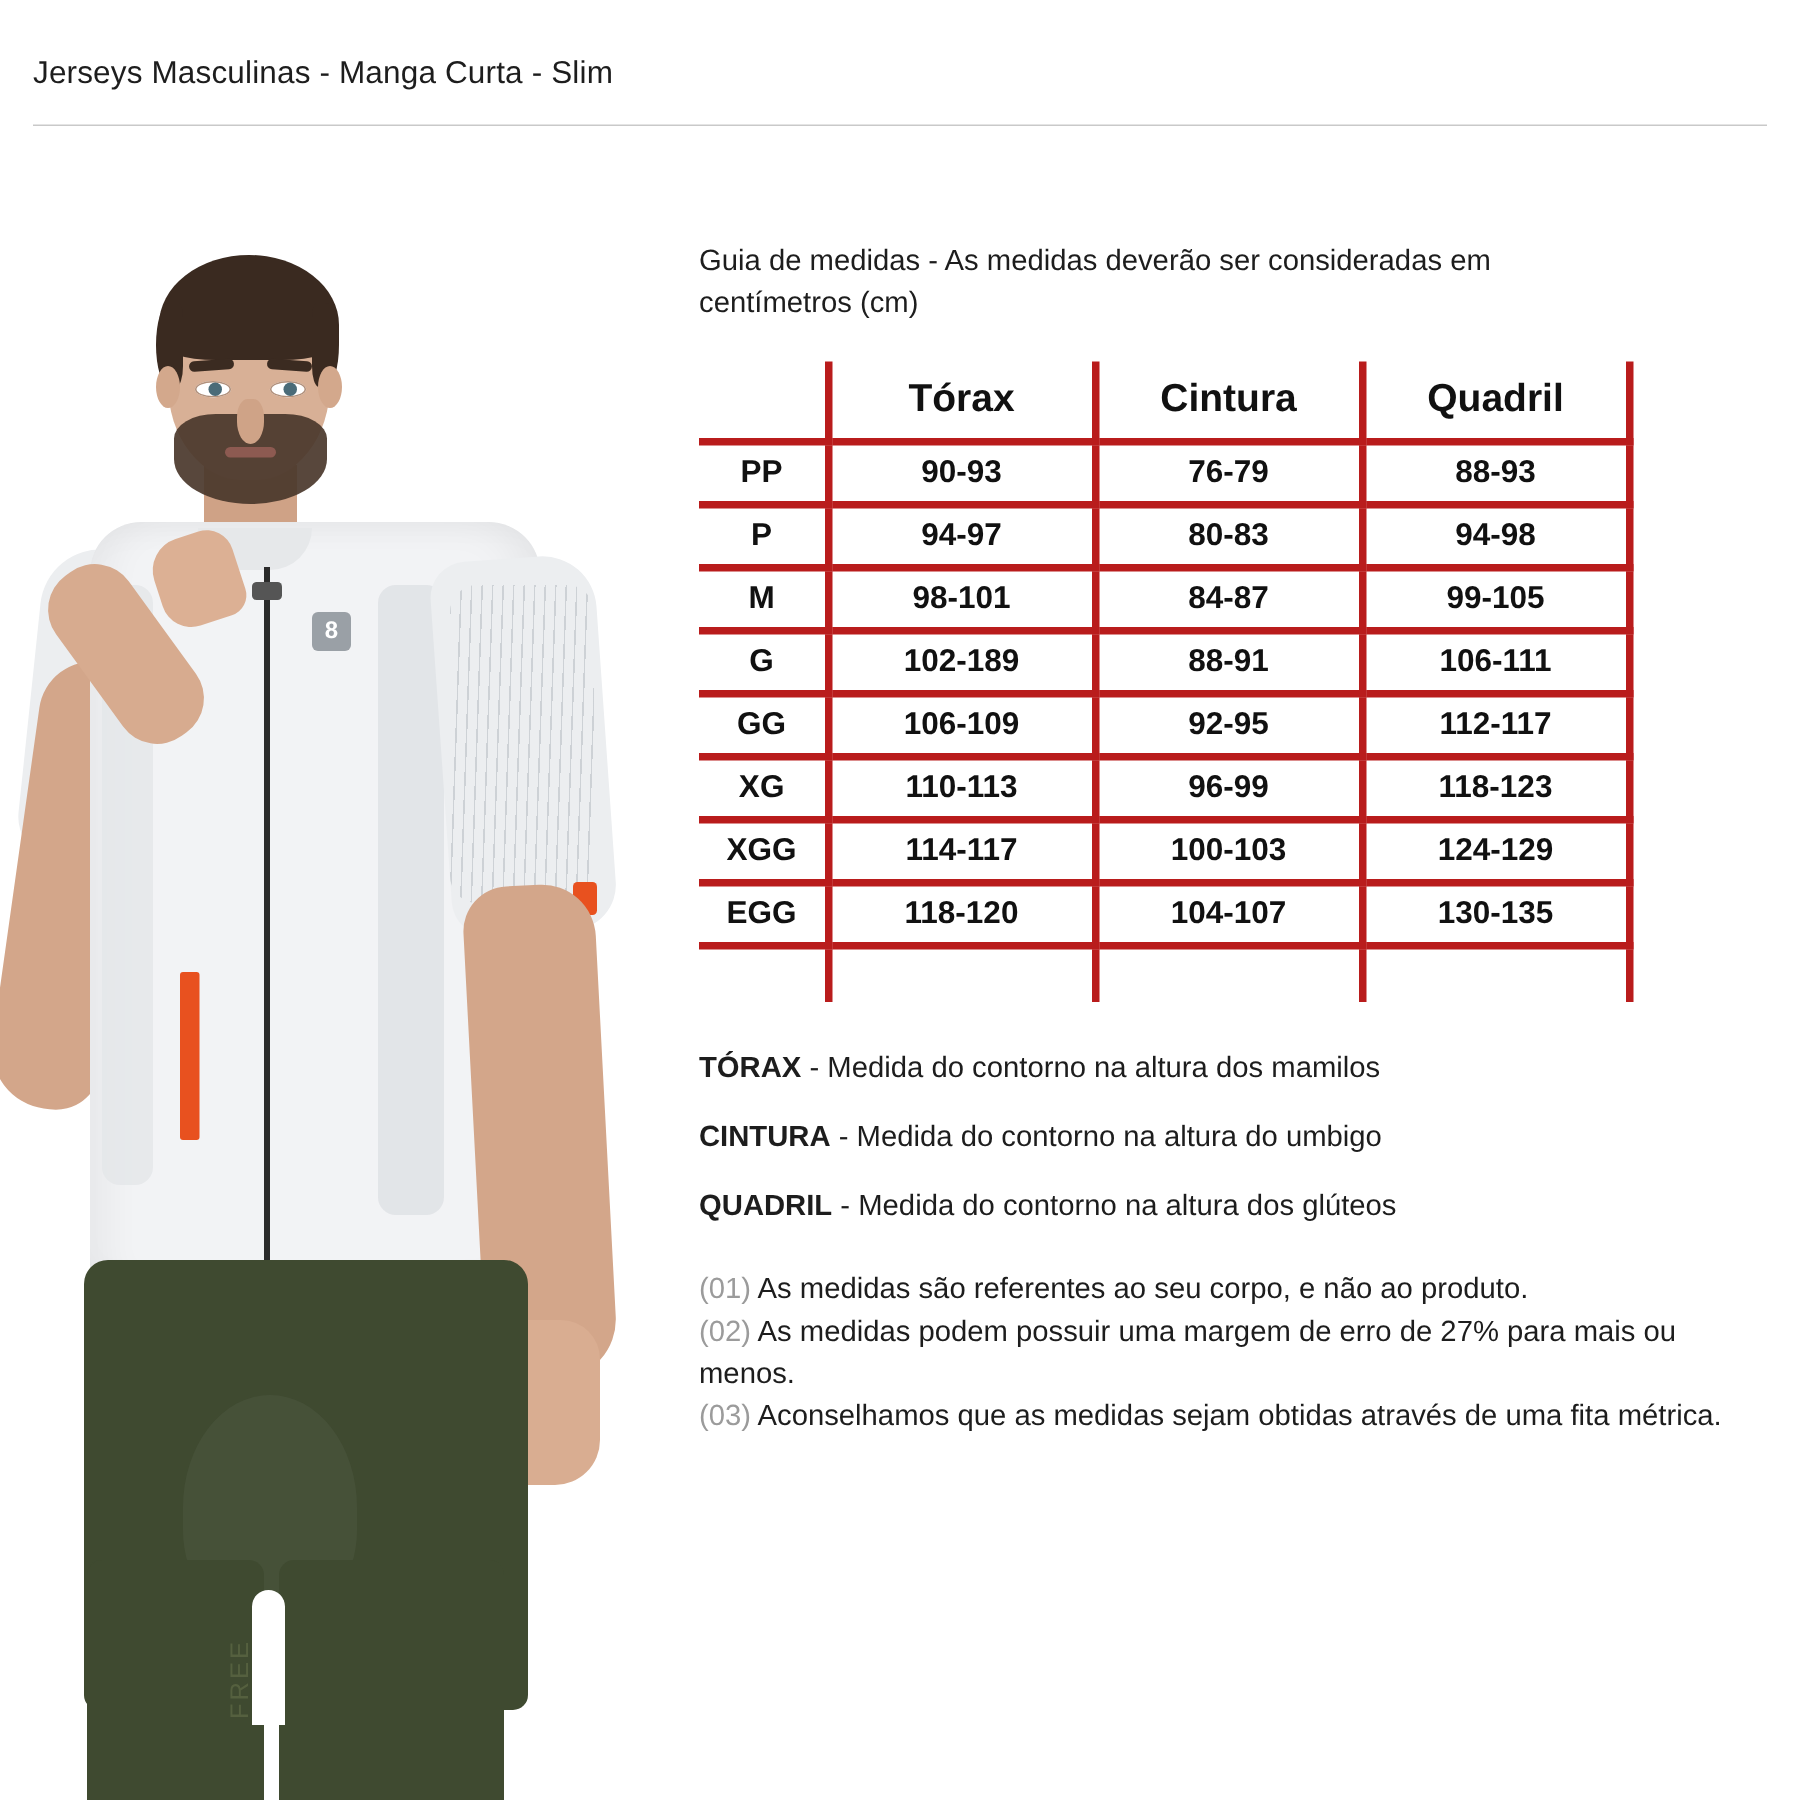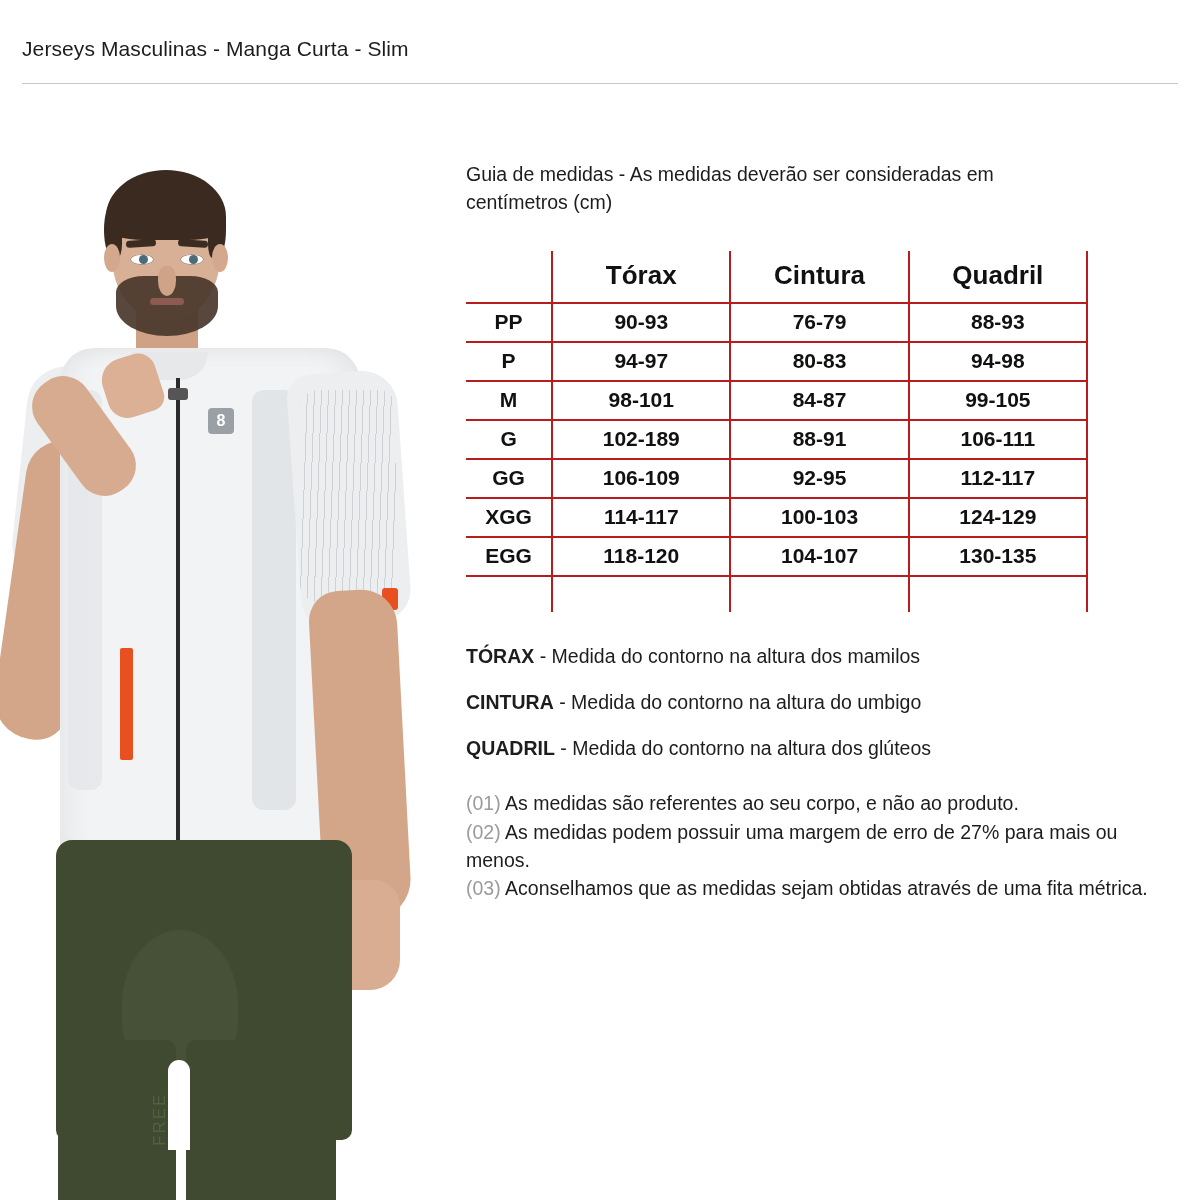--- a/index.html
+++ b/index.html
@@ -449,32 +449,32 @@
     left: 466px;
     top: 160px;
     width: 716px;
   }
 
   .guide-note {
     font-size: 19.5px;
     line-height: 1.45;
     color: #1d1d1d;
     width: 630px;
-    margin-bottom: 34px;
+    margin-bottom: 24px;
   }
 
   
   table.size-table {
     border-collapse: collapse;
     width: 622px;
     table-layout: fixed;
   }
   table.size-table th,
   table.size-table td {
-    border: 2px solid #b91c1c;
+    border: 5px solid #b91c1c;
     text-align: center;
     font-weight: 700;
     color: #111;
   }
   table.size-table th.corner {
     border-top: none;
     border-left: none;
   }
   table.size-table thead th {
     font-size: 26px;
@@ -642,20 +642,26 @@
           <td>88-91</td>
           <td>106-111</td>
         </tr>
         <tr>
           <td class="size-label">GG</td>
           <td>106-109</td>
           <td>92-95</td>
           <td>112-117</td>
         </tr>
         <tr>
+          <td class="size-label">XG</td>
+          <td>110-113</td>
+          <td>96-99</td>
+          <td>118-123</td>
+        </tr>
+        <tr>
           <td class="size-label">XGG</td>
           <td>114-117</td>
           <td>100-103</td>
           <td>124-129</td>
         </tr>
         <tr>
           <td class="size-label">EGG</td>
           <td>118-120</td>
           <td>104-107</td>
           <td>130-135</td>

